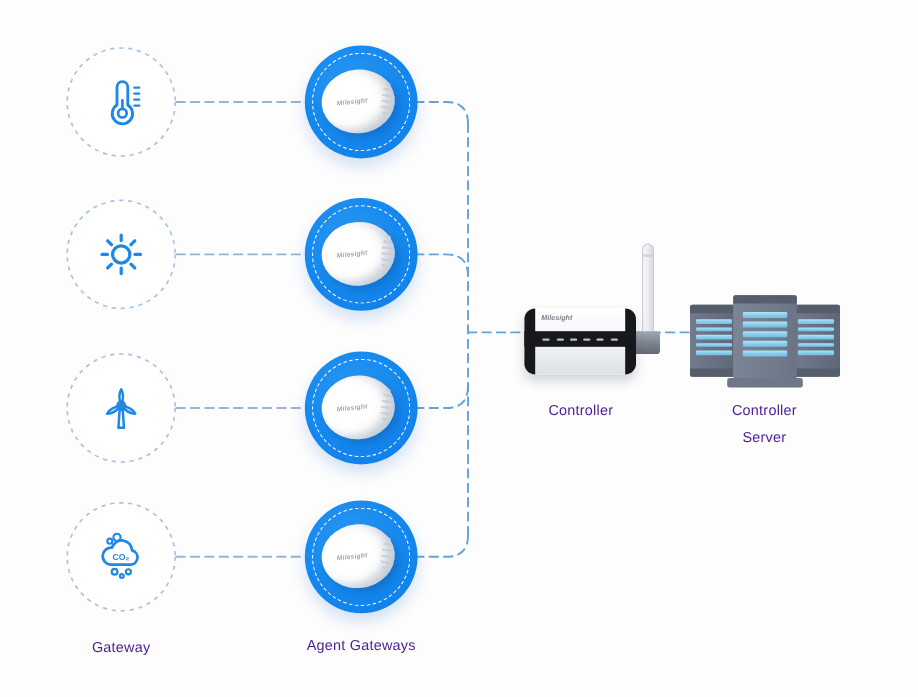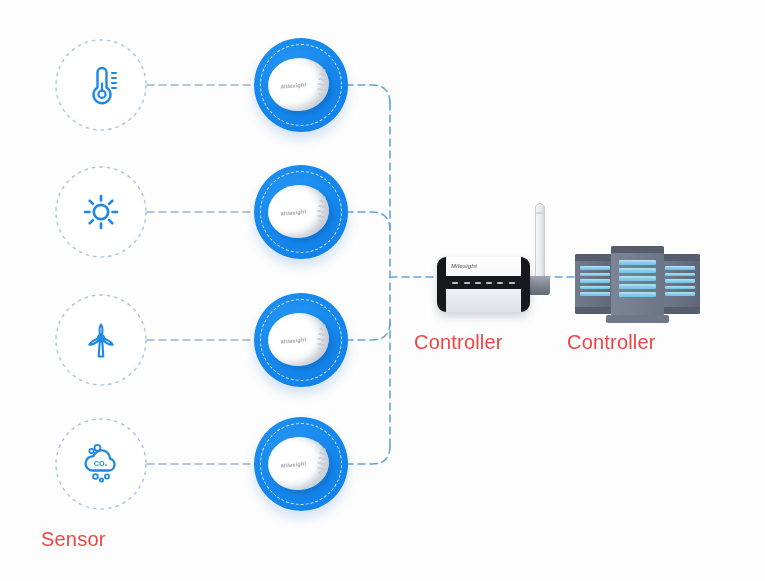--- a/index.html
+++ b/index.html
@@ -59,21 +59,21 @@
       background:linear-gradient(90deg,#7b8595 0%,#727c8c 60%,#6a7484 100%);}
   .cap{height:7px;background:#565e6e;border-radius:2px 2px 0 0;}
   .cap.bottom{position:absolute;bottom:0;left:0;right:0;border-radius:0 0 2px 2px;}
   .flange{position:absolute;bottom:-7px;left:-5px;right:-5px;height:8px;background:#6e7888;border-radius:2px;}
   .stripes{padding:5px 5px 0 5px;}
   .tower.center .stripes{padding:7px 8px 0 8px;}
   .stripe{height:3.5px;margin-bottom:3px;background:linear-gradient(180deg,#b9e3f5 0%,#85ccee 55%,#74c0e6 100%);border-radius:1px;}
   .tower.center .stripe{height:4.5px;margin-bottom:3.5px;}
 
   
-  .lbl{position:absolute;font-size:20px;line-height:22px;color:#ef4444;text-align:left;
+  .lbl{position:absolute;font-size:12px;line-height:22px;color:#4c1d95;text-align:center;
       letter-spacing:.2px;z-index:3;}
 </style>
 </head>
 <body>
 
 <div class="canvas">
 
   <svg class="wires" width="765" height="581" viewBox="0 0 765 581">
 
     <path class="wire-soft" d="M147 85 H256"></path>
@@ -226,21 +226,23 @@
         <div class="stripe"></div>
           <div class="stripe"></div>
           <div class="stripe"></div>
         <div class="stripe"></div>
           <div class="stripe"></div>
       </div>
       <div class="flange"></div>
     </div>
   </div>
 
-  <div class="lbl" style="left:41px;top:528px;width:120px">Sensor</div>
+  <div class="lbl" style="left:41px;top:528px;width:120px">Gateway</div>
+  <div class="lbl" style="left:210px;top:527px;width:182px">Agent Gateways</div>
   <div class="lbl" style="left:414px;top:331px;width:140px">
     <div>Controller</div>
   </div>
   <div class="lbl" style="left:567px;top:331px;width:140px">
     <div>Controller</div>
+    <div>Server</div>
   </div>
 
 </div>
 
 </body></html>

